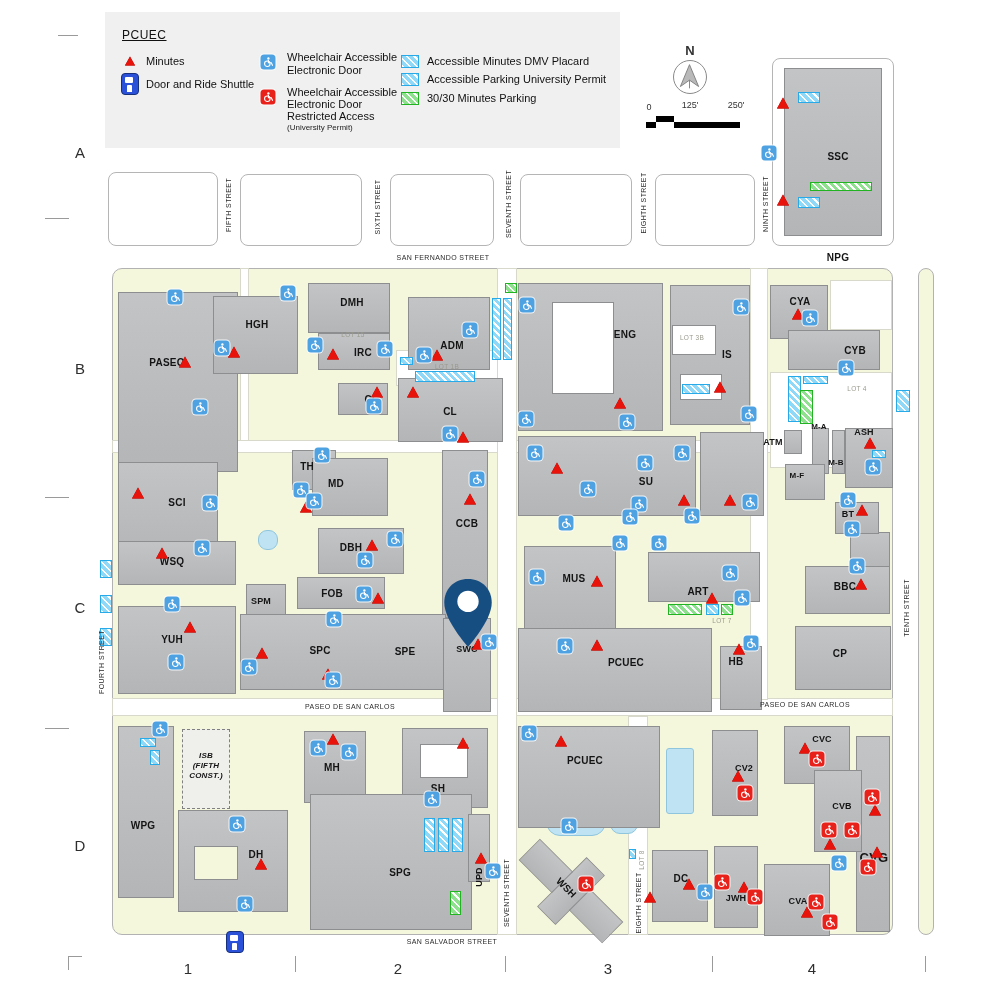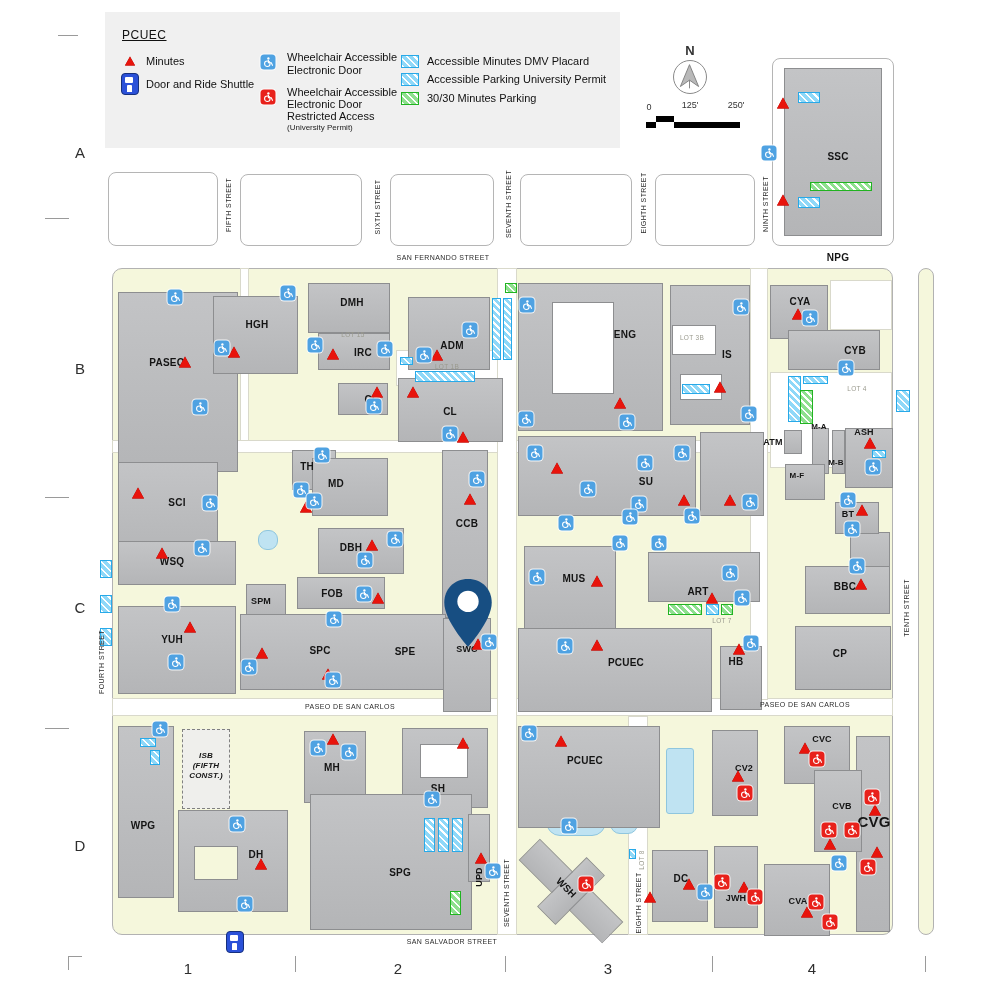--- a/index.html
+++ b/index.html
@@ -258,21 +258,21 @@
     <div class="lbl" style="left: 400px; top: 873px;">SPG</div>
     <div class="lbl" style="left: 479px; top: 877px; font-size: 9px; transform: translate(-50%, -50%) rotate(-90deg);">UPD</div>
     <div class="lbl" style="left: 585px; top: 761px;">PCUEC</div>
     <div class="lbl" style="left: 566px; top: 888px; transform: translate(-50%, -50%) rotate(45deg);">WSH</div>
     <div class="lbl" style="left: 681px; top: 879px;">DC</div>
     <div class="lbl" style="left: 736px; top: 898px; font-size: 9px;">JWH</div>
     <div class="lbl" style="left: 798px; top: 901px; font-size: 9px;">CVA</div>
     <div class="lbl" style="left: 744px; top: 768px; font-size: 9px;">CV2</div>
     <div class="lbl" style="left: 822px; top: 739px; font-size: 9px;">CVC</div>
     <div class="lbl" style="left: 842px; top: 806px; font-size: 9px;">CVB</div>
-    <div class="lbl" style="left: 874px; top: 822px; font-size: 15px;">CVG</div>
+    <div class="lbl" style="left: 874px; top: 858px; font-size: 13px;">CVG</div>
     <div class="lbl" style="left: 838px; top: 157px;">SSC</div>
     <div class="lbl" style="left: 838px; top: 226px; margin-top: 32px;">NPG</div>
     <div class="lbl" style="left: 206px; top: 766px; font-size: 8px; font-style: italic;">
       <div>ISB</div>
       <div>(FIFTH</div>
       <div>CONST.)</div>
     </div>
     <div class="lot" style="left: 447px; top: 366px;">LOT 1B</div>
     <div class="lot" style="left: 692px; top: 337px;">LOT 3B</div>
     <div class="lot" style="left: 857px; top: 388px;">LOT 4</div>

